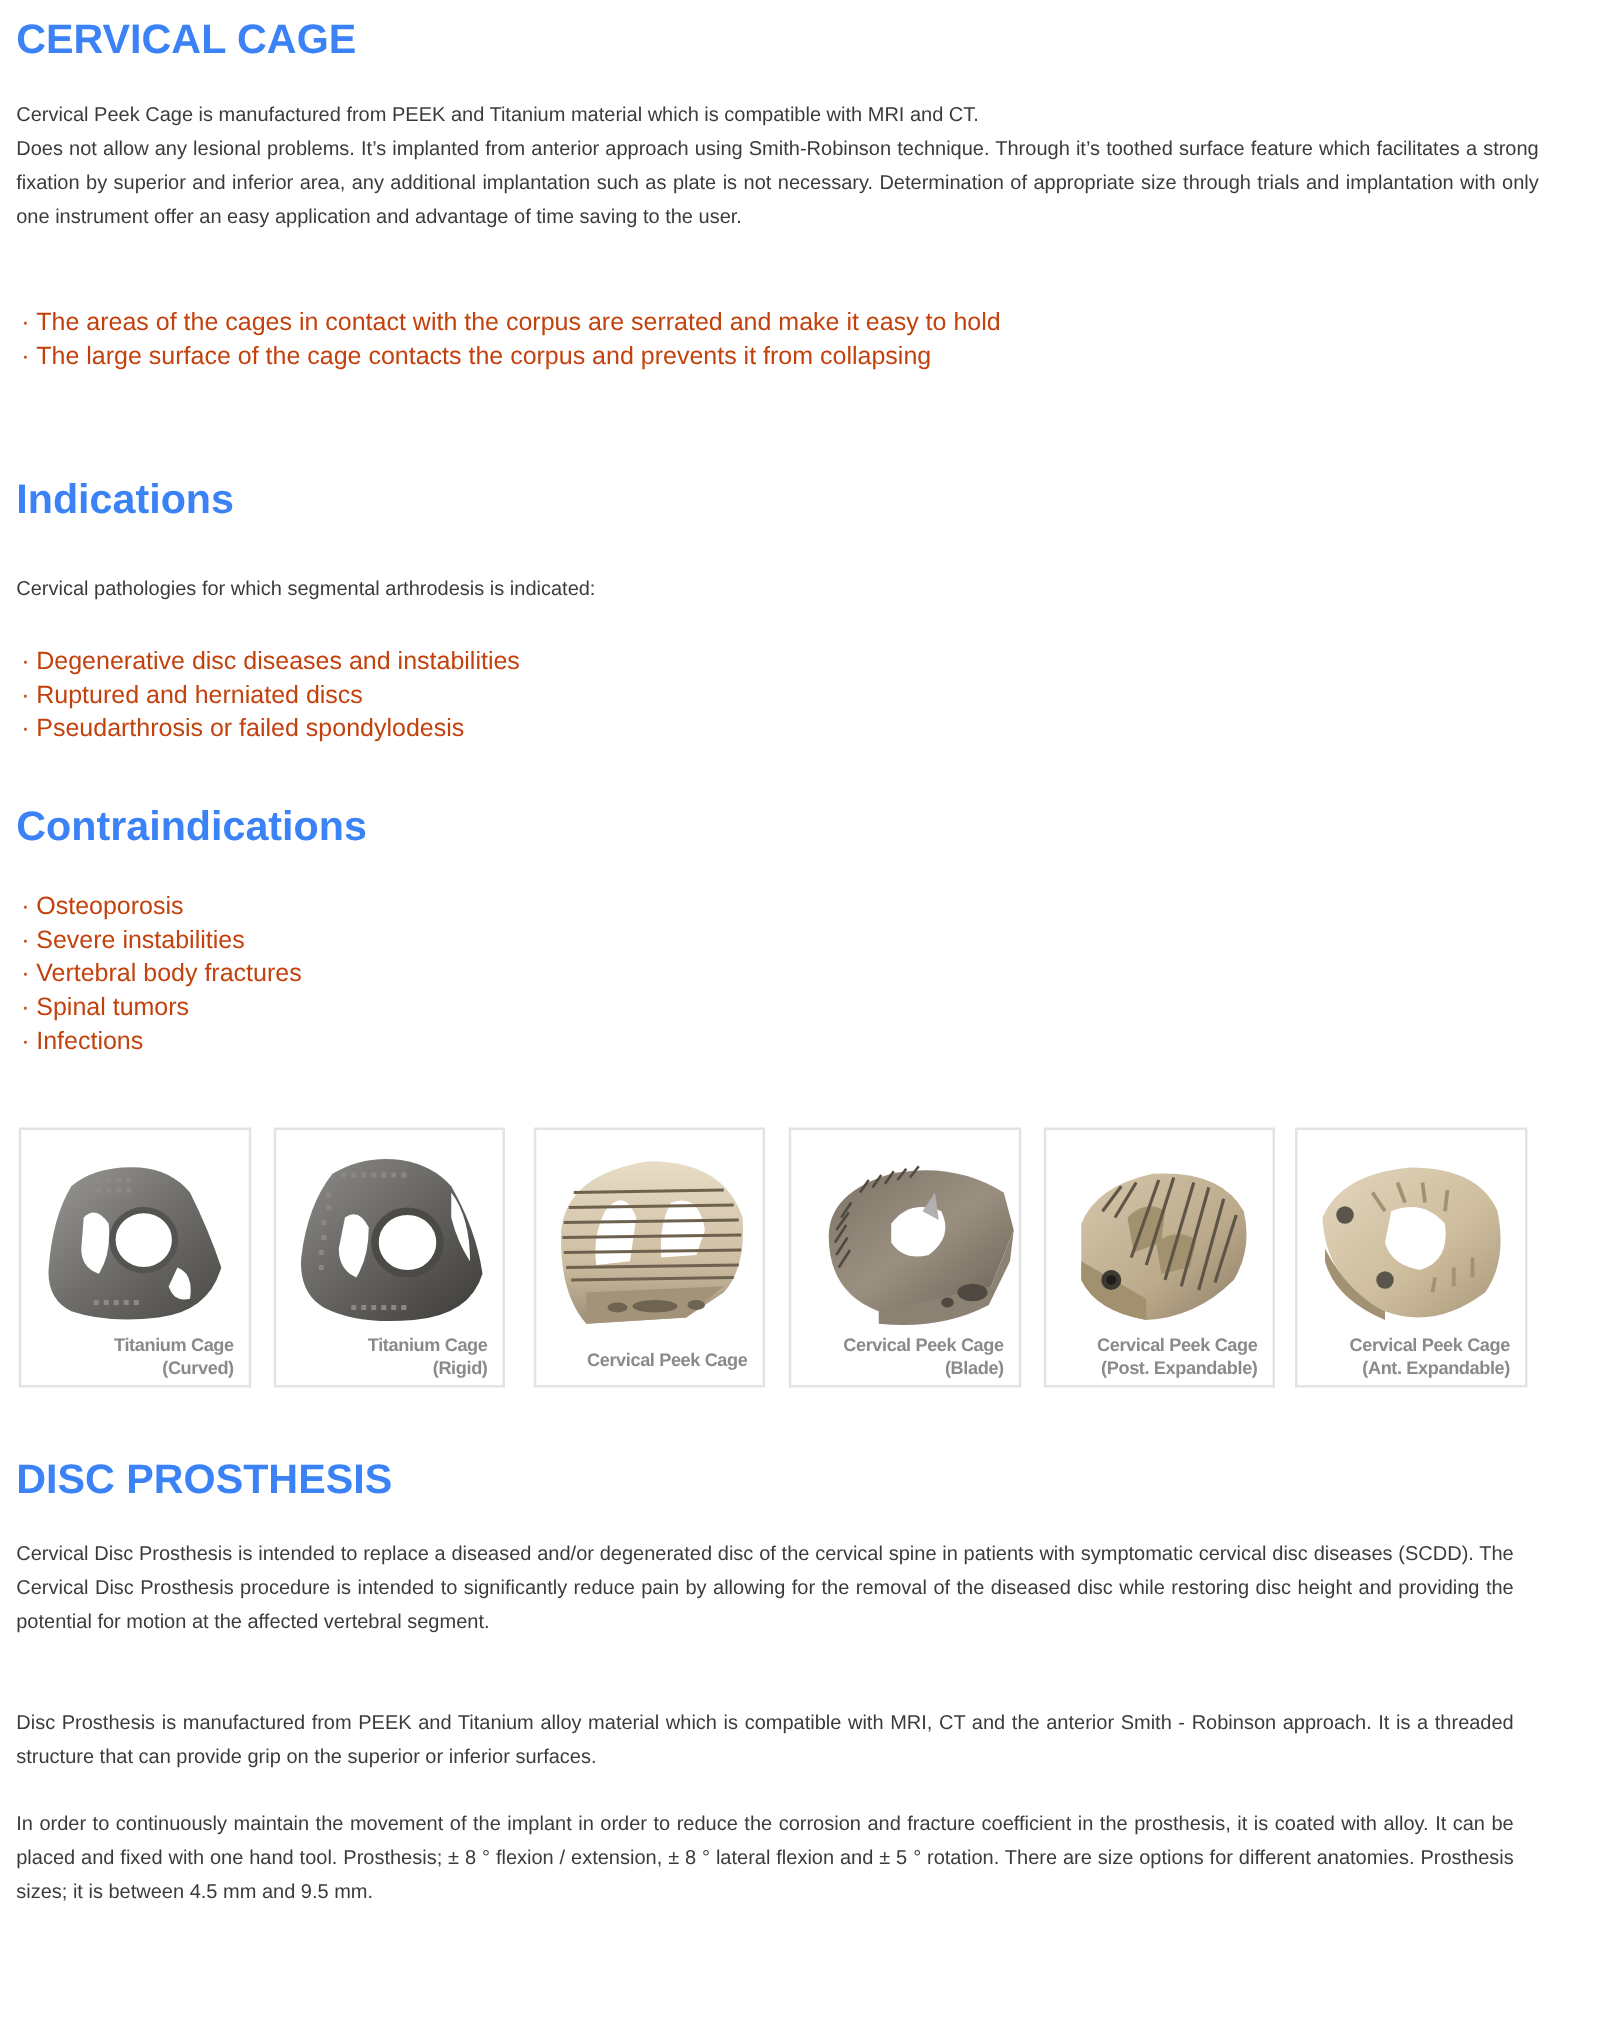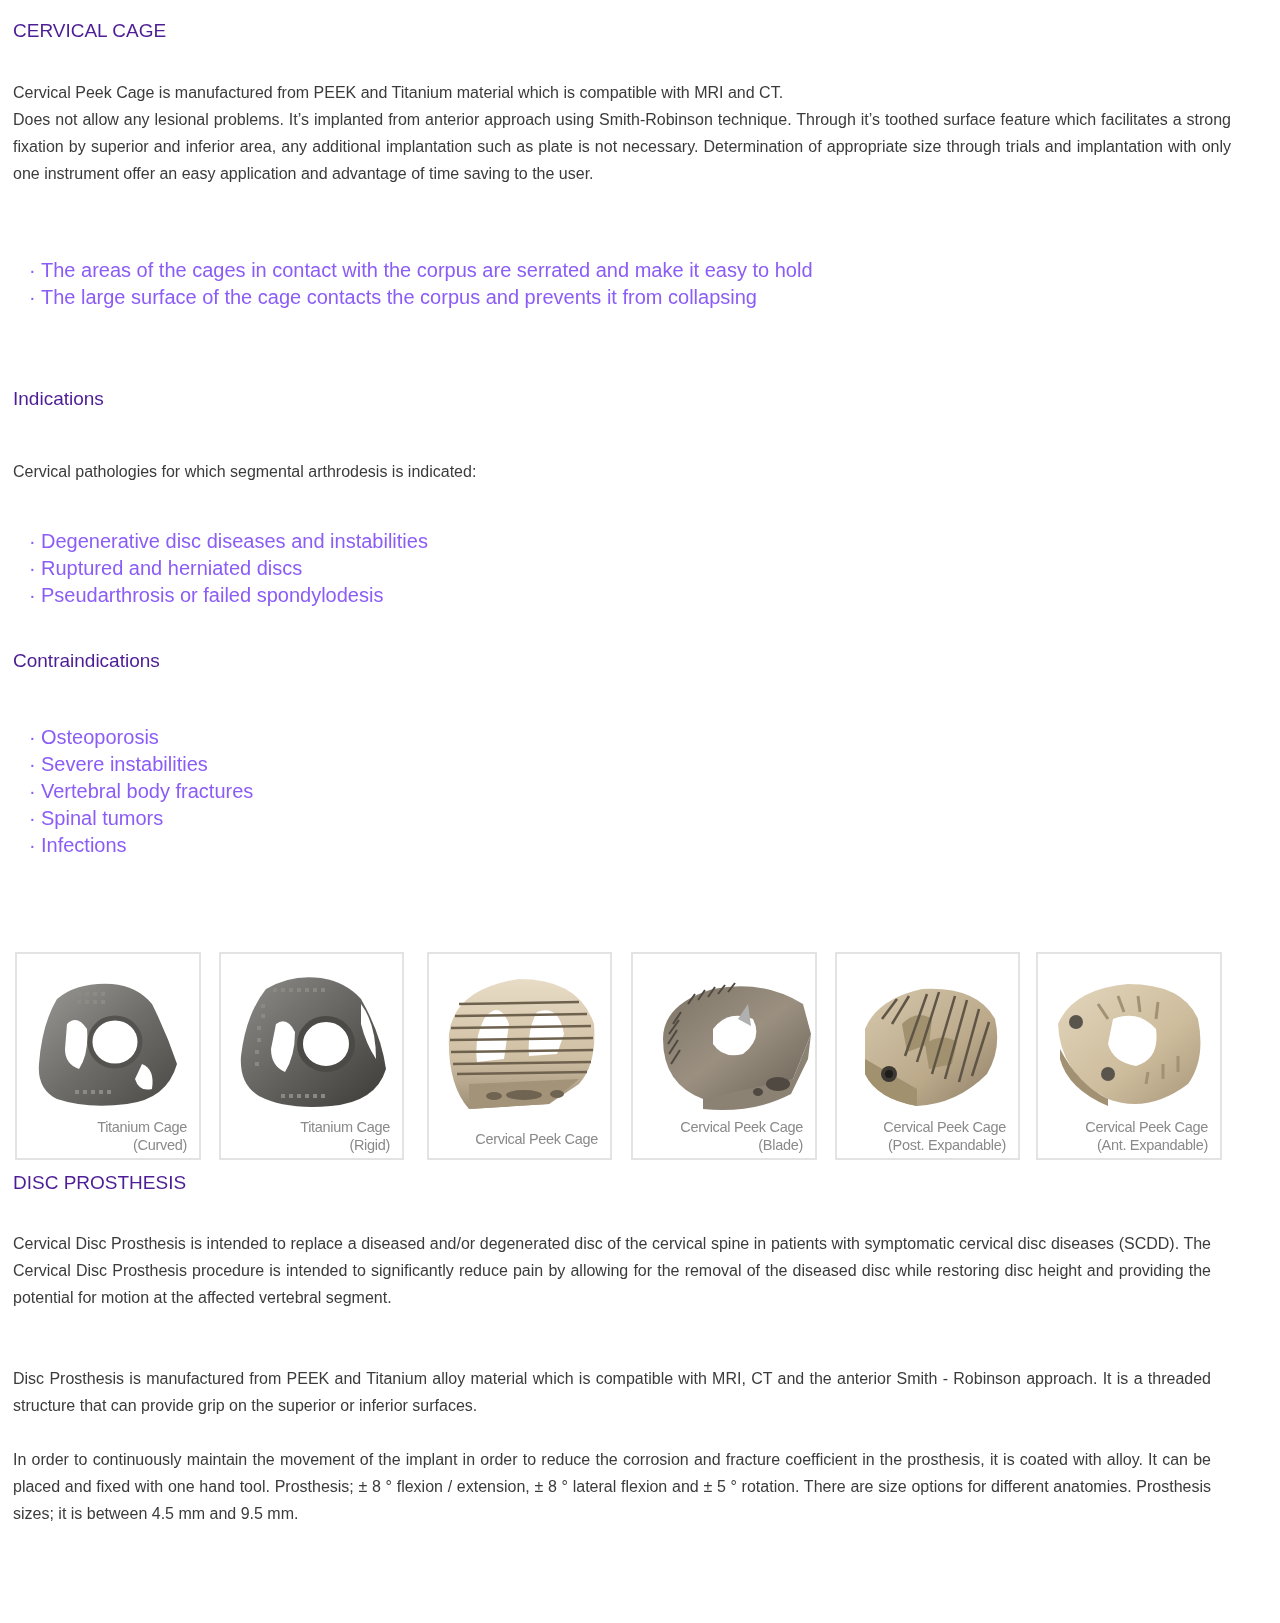--- a/index.html
+++ b/index.html
@@ -15,23 +15,23 @@
       color: #3b3b3b;
       overflow: hidden;
     }
     .page {
       position: absolute;
       left: 13px;
       top: 0;
       width: 1218px;
     }
     .heading {
-      color: #4c1d95;
-      font-size: 19px;
-      font-weight: normal;
+      color: #3b82f6;
+      font-size: 33px;
+      font-weight: bold;
       margin: 0;
       letter-spacing: 0px;
       line-height: 30px;
       position: absolute;
       left: 0;
     }
     .para {
       position: absolute;
       left: 0;
       width: 1218px;
@@ -41,44 +41,45 @@
       color: #3b3b3b;
     }
     .para.justify {
       text-align: justify;
       text-align-last: left;
     }
     .bullets {
       position: absolute;
       left: 0;
       list-style: none;
-      margin: 16px;
+      margin: 4px;
       padding: 0;
       font-size: 20px;
       line-height: 27px;
-      color: #8b5cf6;
+      color: #c2410c;
     }
     .bullets li {
       margin: 0;
       padding: 0;
       white-space: nowrap;
     }
     .bullets .dot {
       display: inline-block;
       width: 12px;
       text-align: left;
     }
 
     
     .cards {
       position: absolute;
-      top: 952px;
+      top: 902px;
       left: 0;
       width: 1076px;
       height: 212px;
+      font-weight: bold;
     }
     .card {
       position: absolute;
       top: 0;
       height: 208px;
       border: 2px solid #e3e3e3;
       background: #ffffff;
       box-sizing: border-box;
     }
     .card .img {

